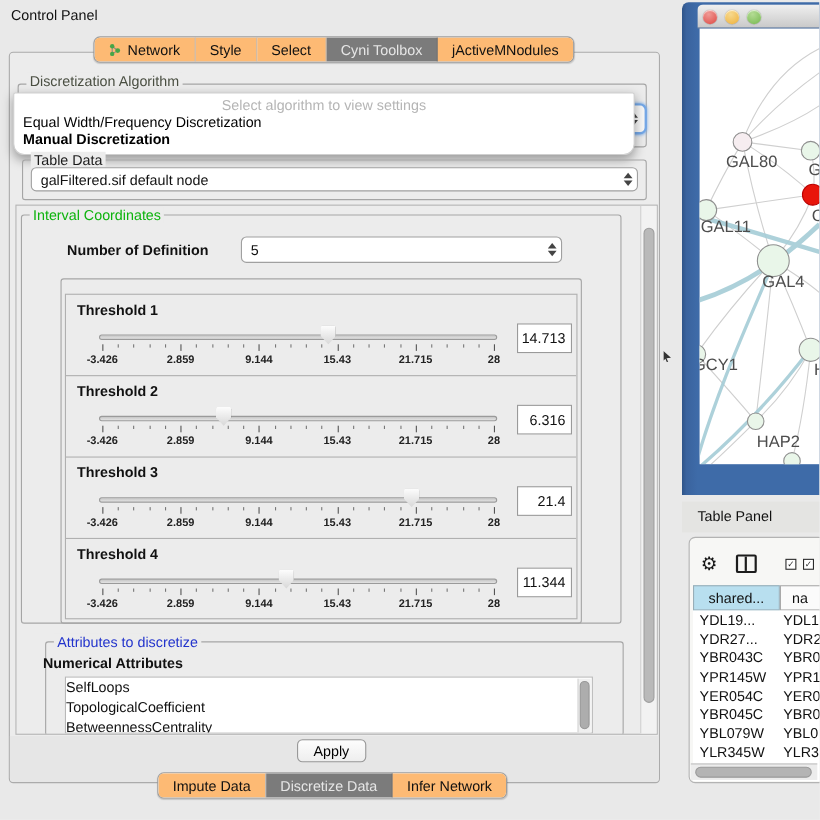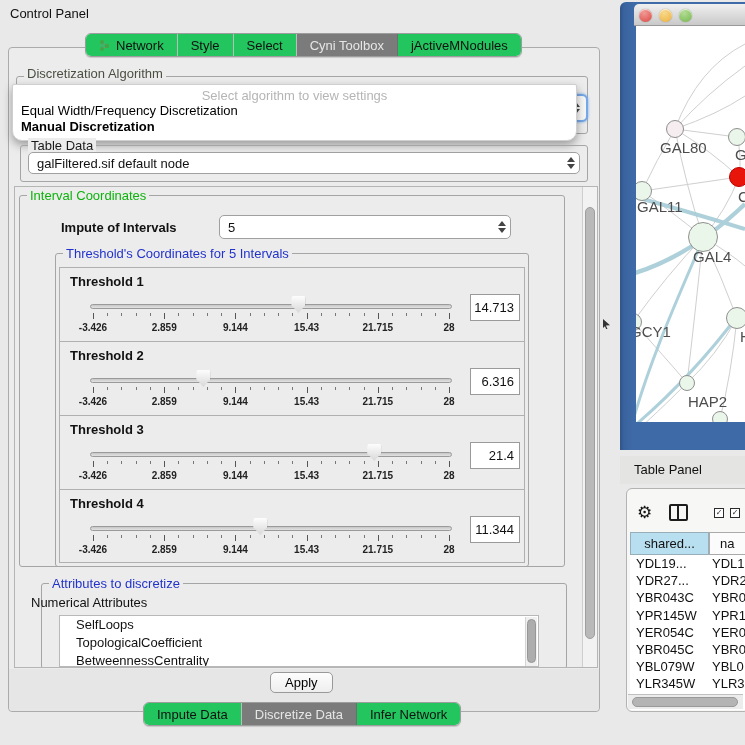--- a/index.html
+++ b/index.html
@@ -10,21 +10,21 @@
   html,body{width:745px;height:745px;}
   body{position:relative;overflow:hidden;background:#e9e9e9;font-family:"Liberation Sans",sans-serif;font-size:13px;color:#111;}
   .abs{position:absolute;}
   
   #cp-titlebar{left:0;top:0;width:620px;height:26px;}
   #cp-title{left:10px;top:6px;}
   #float-btn{left:706px;top:9px;width:10px;height:9px;border:1.5px solid #333;border-radius:2px;}
   #close-btn{left:720px;top:4px;font-size:12px;font-weight:bold;color:#111;}
   
   .segbar{display:flex;height:24px;border:1px solid #9d9d9d;border-radius:6px;overflow:hidden;background:#fcfcfc;box-shadow:0 1px 1px rgba(0,0,0,.15);}
-  .seg{display:flex;align-items:center;padding:0 13px;border-right:1px solid #bdbdbd;background:#22c55e;color:#111;white-space:nowrap;cursor:default;}
+  .seg{display:flex;align-items:center;padding:0 13px;border-right:1px solid #bdbdbd;background:#fdba74;color:#111;white-space:nowrap;cursor:default;}
   .seg:last-child{border-right:none;text-align:right;}
   .seg.sel{background:var(--tab-selected);color:#e6e6e6;border-right-color:#6e6e6e;}
   #top-tabs{left:85px;top:33px;}
   #bottom-tabs{left:143px;top:702px;}
   .seg .nicon{margin-right:6px;display:inline-block;line-height:0;}
   
   #main-border{left:8px;top:47px;width:592px;height:665px;border:1px solid #ababab;border-radius:4px;background:#ececec;}
   
   #algo-group{left:16px;top:76px;width:572px;height:58px;border:1px solid #a5a5a5;border-radius:3px;}
   #algo-group-title{left:24px;top:66px;background:#ececec;padding:0 3px;color:#4a4f42;}
@@ -61,23 +61,23 @@
   .track{position:absolute;left:30px;top:36px;width:362px;height:5px;border:1px solid #9a9a9a;border-radius:3px;background:linear-gradient(#c6c6c6,#e3e3e3);}
   .strip{position:absolute;left:33px;top:0;width:356px;height:74px;}
   .thumb-sl{position:absolute;top:28px;width:14px;height:17px;transform:translateX(-50%);background:linear-gradient(#fdfdfd,#d8d8d8);clip-path:polygon(8% 0,92% 0,100% 12%,100% 55%,50% 100%,0 55%,0 12%);filter:drop-shadow(0 0 1px #777);}
   .tick{position:absolute;top:45px;width:1px;background:#555;}
   .tick.major{height:6px;}
   .tick.minor{height:3px;background:#777;}
   .ticklabel{position:absolute;top:54px;transform:translateX(-50%);font-size:10px;font-weight:bold;color:#222;white-space:nowrap;}
   .th-valuebox{position:absolute;left:410px;top:26px;width:50px;height:27px;background:#fff;border:1px solid #9a9a9a;text-align:right;line-height:25px;padding-right:5px;}
   #attr-group{left:26px;top:396px;width:526px;height:86px;}
   #attr-title{left:34px;top:389px;color:var(--group-blue);}
-  #attr-listlabel{left:16px;top:408px;font-weight:normal;}
+  #attr-listlabel{left:24px;top:408px;font-weight:bold;}
   #attr-list{left:44px;top:428px;width:480px;height:52px;background:#fff;border:1px solid #b8b8b8;overflow:hidden;}
-  .attr-item{padding-left:16px;height:18px;line-height:18px;white-space:nowrap;}
+  .attr-item{height:18px;line-height:18px;white-space:nowrap;}
   #attr-scroll{position:absolute;right:1px;top:1px;width:12px;height:50px;background:#f0f0f0;border-left:1px solid #d5d5d5;}
   #attr-scroll .thumb{position:absolute;left:1px;top:2px;width:9px;height:44px;background:#adadad;border:1px solid #979797;border-radius:5px;}
   
   #apply-row{left:9px;top:669px;width:590px;height:42px;background:#e6e6e6;border-radius:0 0 4px 4px;}
   #apply-btn{left:270px;top:672px;height:21px;padding:0 14px;line-height:19px;background:linear-gradient(#fdfdfd,#eee);border:1px solid #999;border-radius:5px;}
   
   #net-frame{left:620px;top:2px;width:125px;height:448px;background:linear-gradient(90deg,#2f5488 0,#3a639e 4px,var(--frame-blue) 14px);border-radius:6px 0 0 0;}
   #net-titlebar{left:634px;top:4px;width:111px;height:22px;background:linear-gradient(#f0f0f0,#c9c9c9);border-radius:5px 0 0 0;border-bottom:1px solid #9a9a9a;}
   .traffic{position:absolute;top:9px;width:13px;height:13px;border-radius:50%;box-shadow:inset 0 1px 1px rgba(255,255,255,.7),0 0 1px rgba(0,0,0,.5);}
   #tl-red{left:639px;background:radial-gradient(circle at 40% 30%,#f09a96,#dd4741);}
@@ -170,30 +170,29 @@
   <span class="cval">galFiltered.sif default node</span>
   <span class="stepper">
       <span class="tri-up"></span>
       <span class="tri-dn"></span>
     </span>
 </div>
 
 <div class="abs" id="scrollpane">
   <div class="groupbox" id="interval-group"></div>
   <span class="grouptitle" id="interval-title">Interval Coordinates</span>
-  <span class="abs" id="nint-label">Impute of Intervals</span>
+  <span class="abs" id="nint-label">Number of Definition</span>
   <div class="abs combo" id="nint-combo">
     <span class="cval">5</span>
     <span class="stepper">
         <span class="tri-up"></span>
         <span class="tri-dn"></span>
       </span>
   </div>
   <div class="groupbox" id="thr-group"></div>
-  <span class="grouptitle" id="thr-title">Threshold's Coordinates for 5 Intervals</span>
   <div class="abs" id="thr-viewport">
       <div class="thr-box">
     <span class="th-label">Threshold 1</span>
     <div class="track"></div>
     <div class="strip">
       <div class="thumb-sl" style="left: 57.7197%;"></div>
     <div class="tick major" style="left: 0%;"></div>
           <div class="tick minor" style="left: 4%;"></div>
           <div class="tick minor" style="left: 8%;"></div>
           <div class="tick minor" style="left: 12%;"></div>

